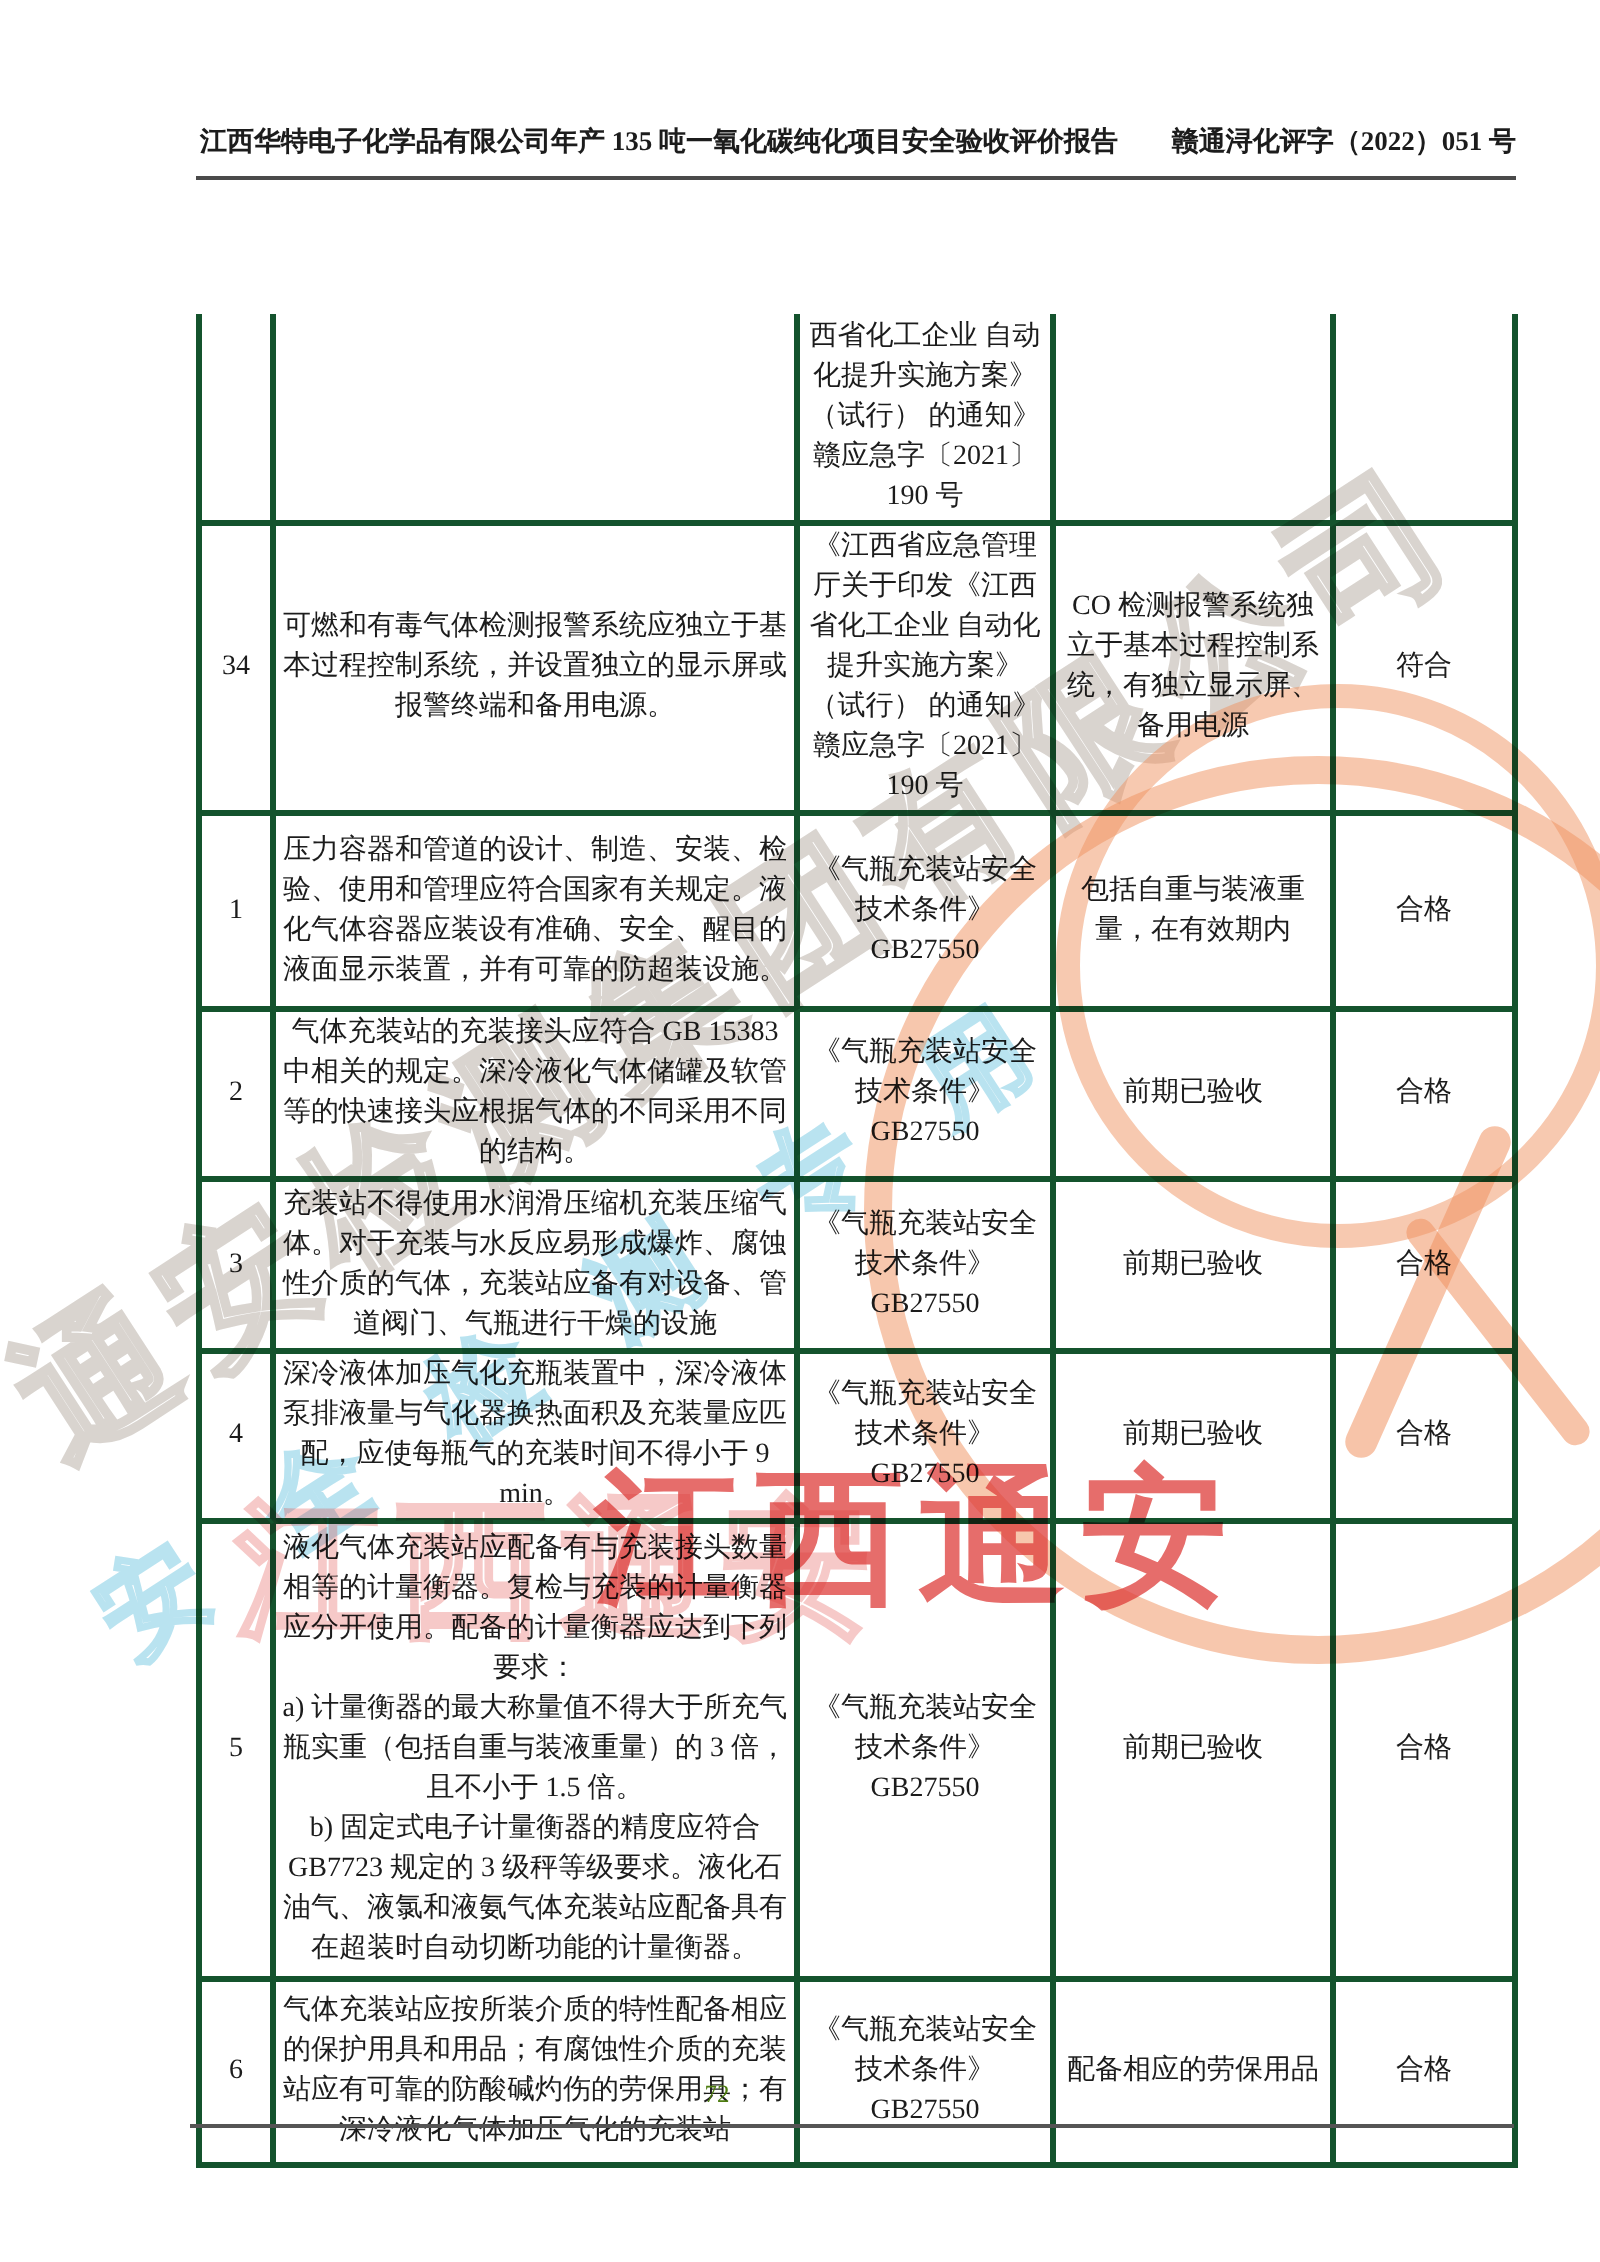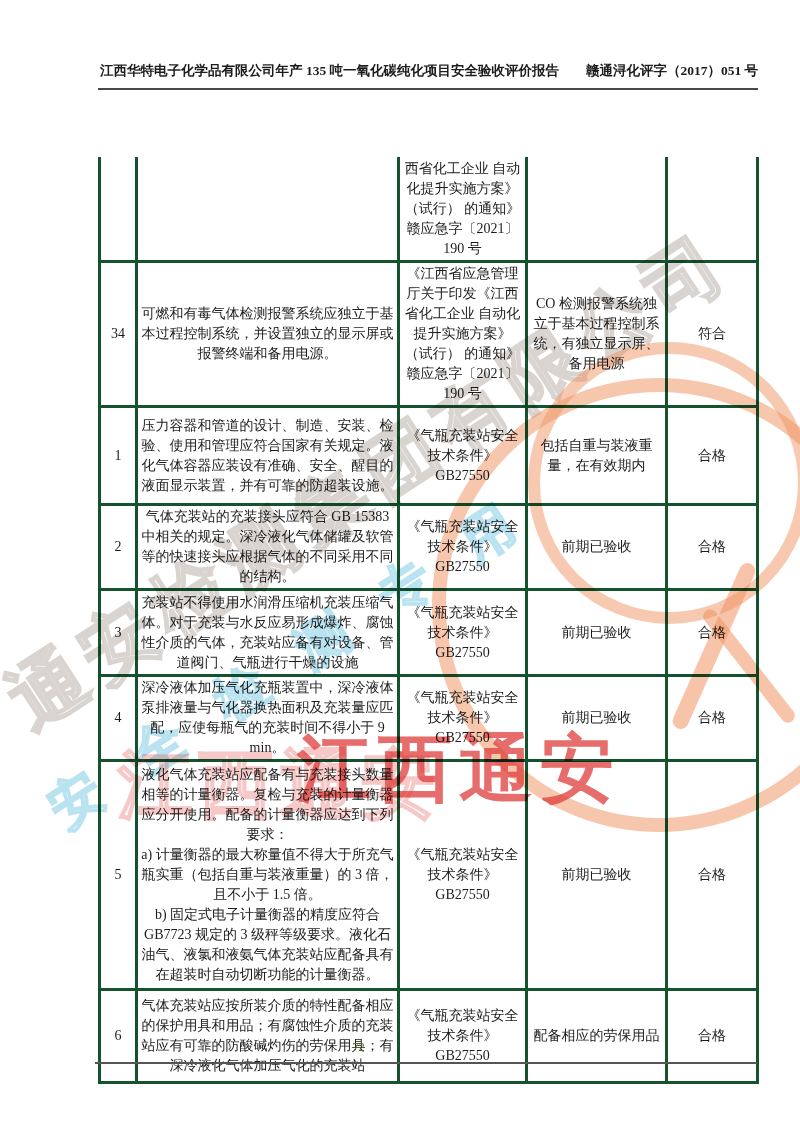--- a/index.html
+++ b/index.html
@@ -90,21 +90,21 @@
     position:absolute;background:rgba(240,148,98,0.55);border-radius:8px;
   }
   .stroke-a{left:706px;top:556px;width:16px;height:180px;transform:rotate(24deg);}
   .stroke-b{left:742px;top:596px;width:14px;height:140px;transform:rotate(-38deg);}
 </style>
 </head>
 <body>
 
 <div class="header">
   <span>江西华特电子化学品有限公司年产 135 吨一氧化碳纯化项目安全验收评价报告</span>
-  <span>赣通浔化评字（2017）051 号</span>
+  <span>赣通浔化评字（2022）051 号</span>
 </div>
 <div class="header-rule"></div>
 
 <table class="req">
   <colgroup>
     <col style="width:37px">
       <col style="width:262px">
       <col style="width:128px">
       <col style="width:140px">
       <col style="width:91px">

